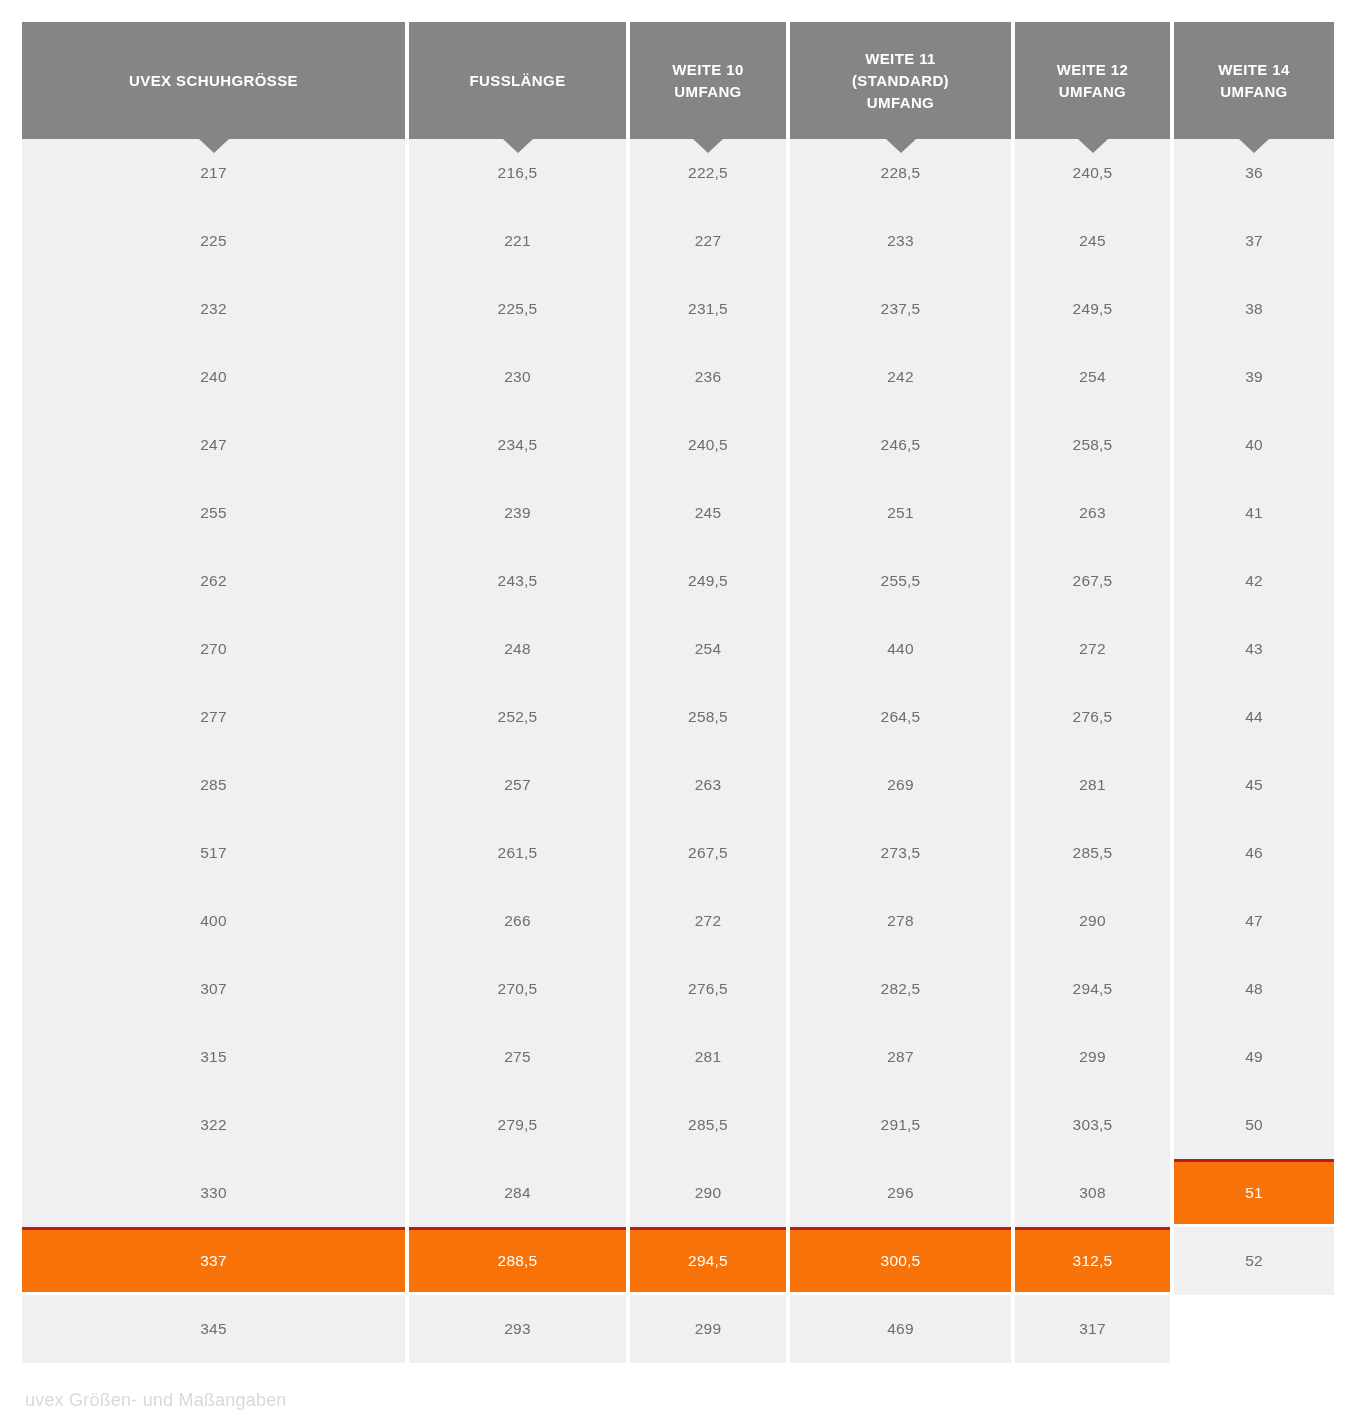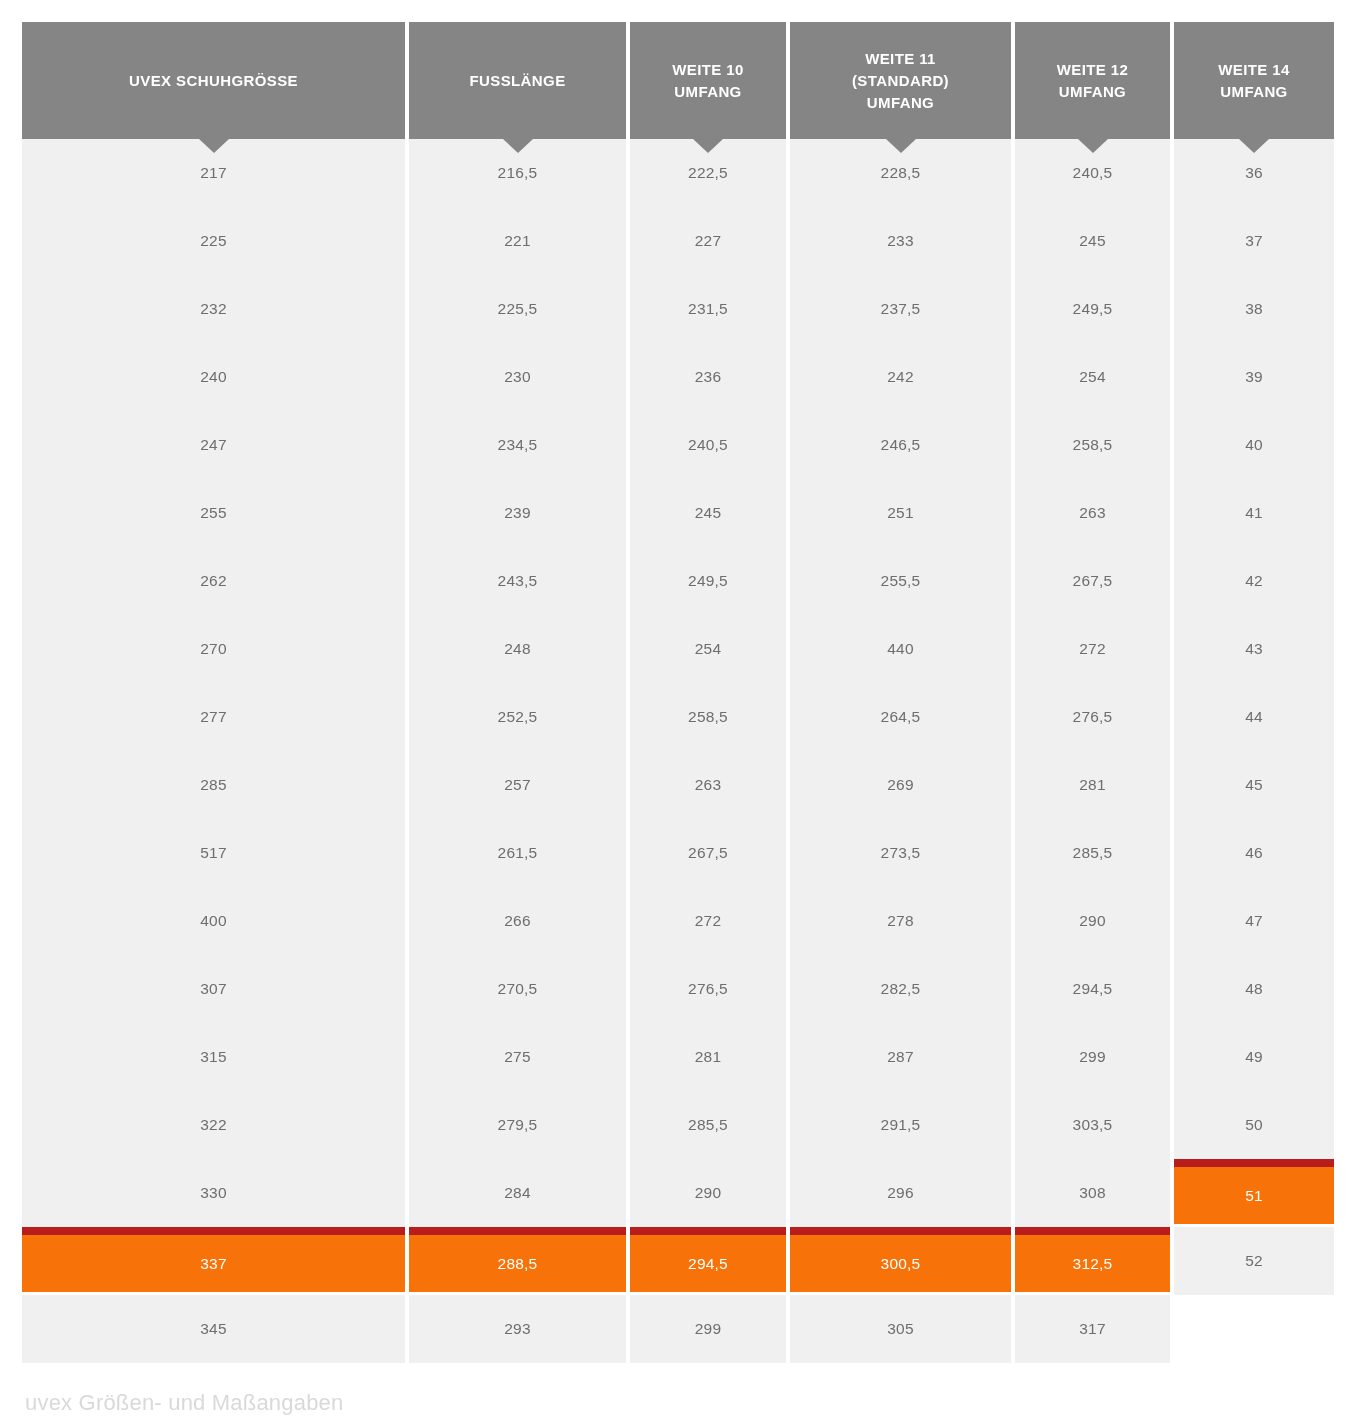--- a/index.html
+++ b/index.html
@@ -55,26 +55,26 @@
     color: var(--cell-text, #6e6e6e);
     display: flex;
     align-items: center;
     justify-content: center;
     font-size: 15.5px;
     letter-spacing: 0.2px;
   }
   .cell.highlight {
     background: var(--highlight-bg, #f7730a);
     color: var(--highlight-text, #ffffff);
-    border-top: 8px solid #b91c1c;
+    border-top: 3px solid #b91c1c;
     border-bottom: 3px solid #ffffff;
   }
   .caption {
     margin: 27px 0 0 25px;
-    font-size: 22px;
+    font-size: 18px;
     letter-spacing: 0.2px;
     color: var(--caption-text, #d9d9d9);
   }
 </style>
 </head>
 <body>
 
 <div class="page">
   <div class="size-table" id="size-table">
       <div class="header-cell">
@@ -216,17 +216,17 @@
       <div class="cell highlight">51</div>
       <div class="cell highlight">337</div>
       <div class="cell highlight">288,5</div>
       <div class="cell highlight">294,5</div>
       <div class="cell highlight">300,5</div>
       <div class="cell highlight">312,5</div>
       <div class="cell">52</div>
       <div class="cell">345</div>
       <div class="cell">293</div>
       <div class="cell">299</div>
-      <div class="cell">305</div>
+      <div class="cell">469</div>
       <div class="cell">317</div>
     </div>
   <div class="caption">uvex Größen- und Maßangaben</div>
 </div>
 
 </body></html>

